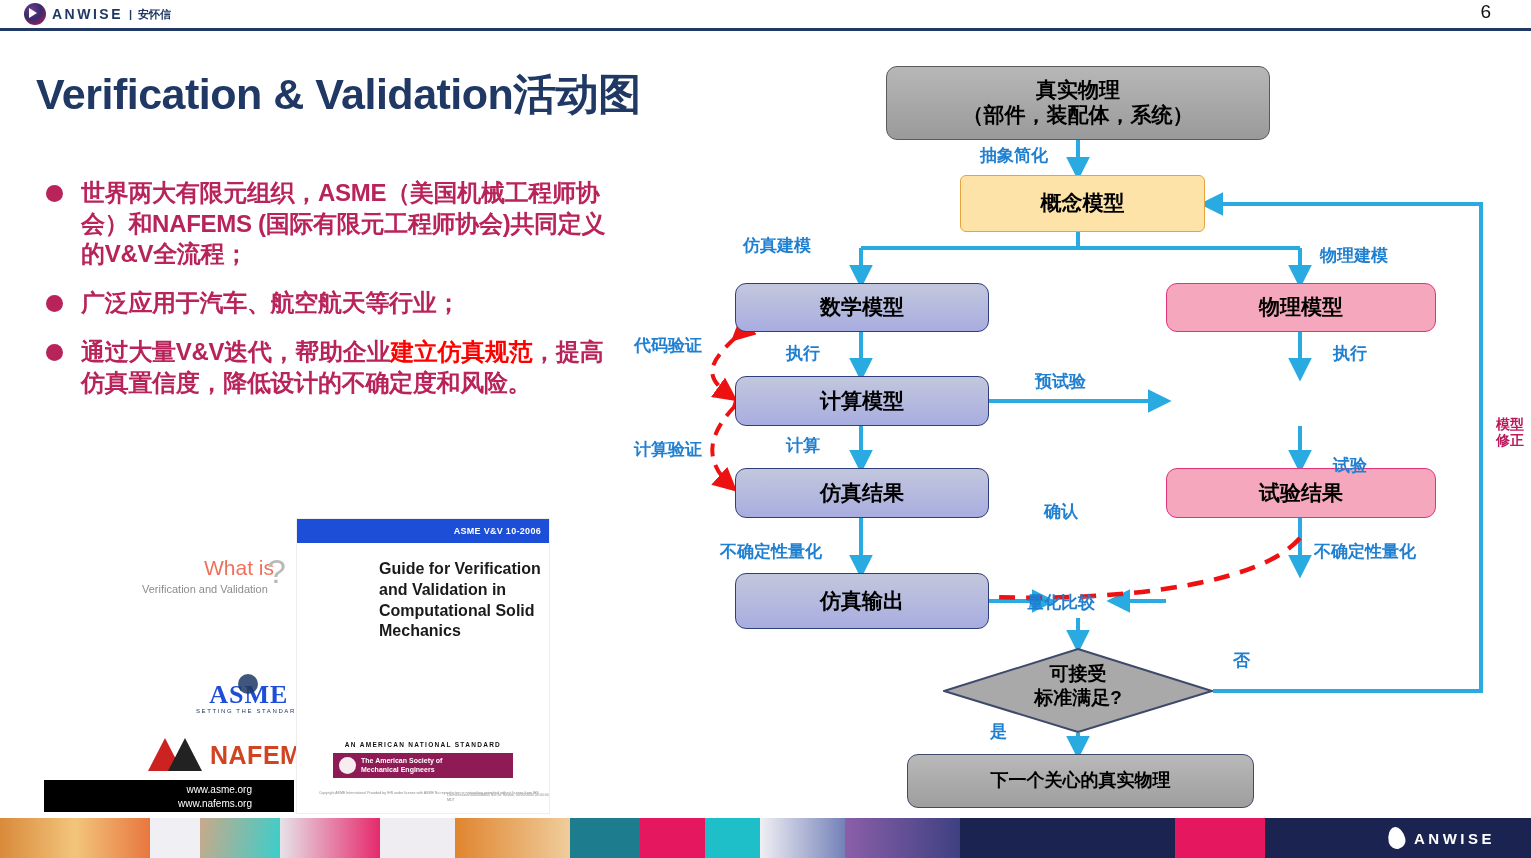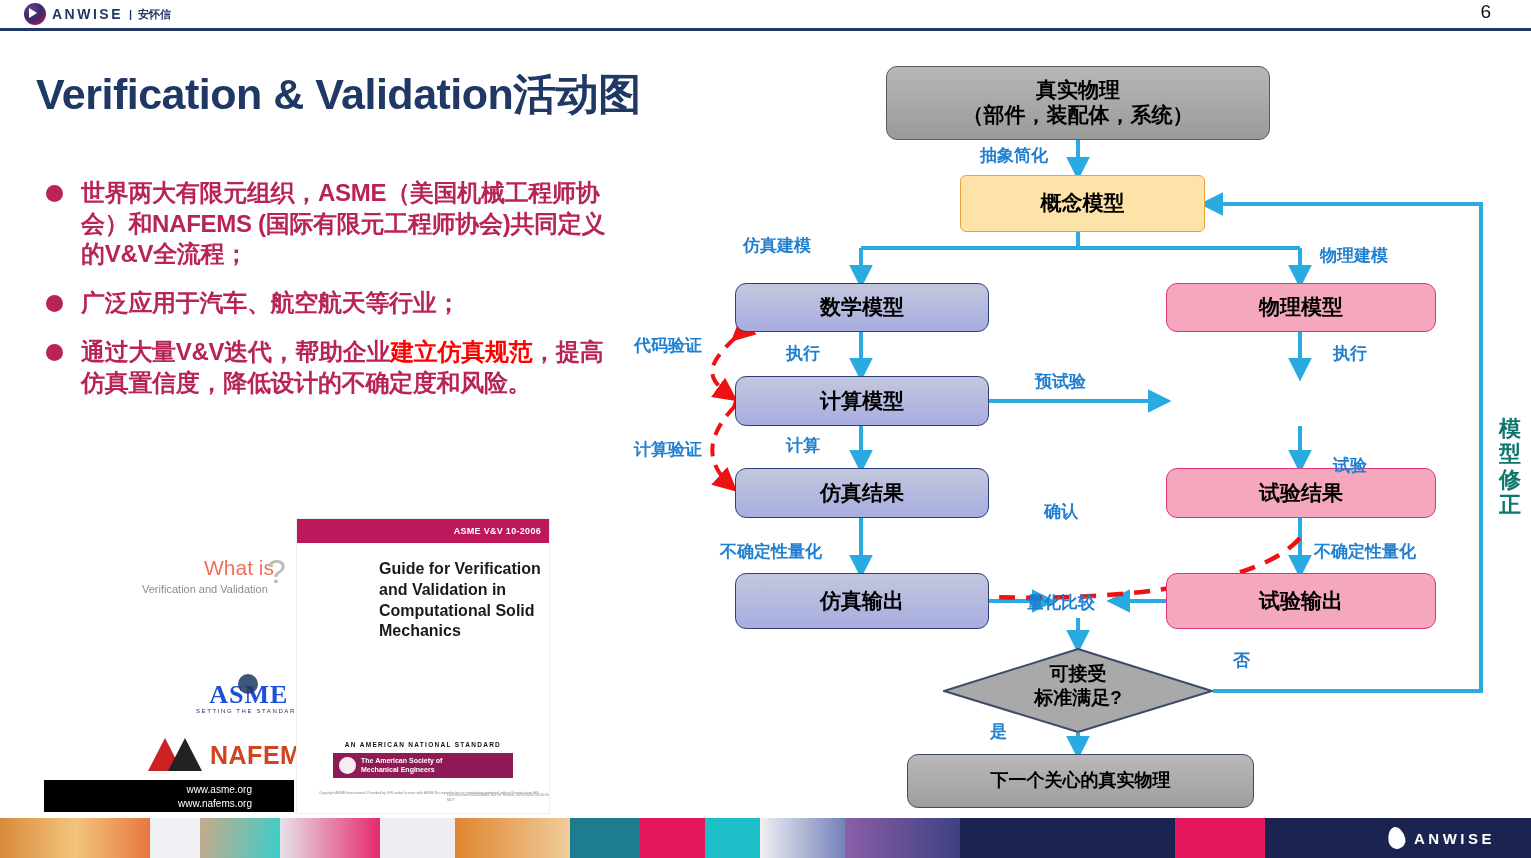--- a/index.html
+++ b/index.html
@@ -115,21 +115,21 @@
     color:#ffffff;font-size:10px;text-align:right;padding:3px 42px 0 0;box-sizing:border-box;
     line-height:1.35;
   }
 
   
   .doc-cover{
     position:absolute;left:296px;top:518px;width:252px;height:294px;
     background:#ffffff;border:1px solid #eeeeee;
   }
   .doc-band{
-    position:absolute;left:0;top:0;width:252px;height:24px;background:#be185d;
+    position:absolute;left:0;top:0;width:252px;height:24px;background:#1d4ed8;
     color:#ffffff;font-size:9px;font-weight:bold;text-align:right;
     padding:7px 8px 1px 0;box-sizing:border-box;letter-spacing:.3px;
   }
   .doc-title{
     position:absolute;left:82px;top:40px;width:168px;
     font-size:16px;font-weight:bold;color:#1a1a1a;line-height:1.3;
   }
   .doc-ans{
     position:absolute;left:0;top:222px;width:252px;text-align:center;
     font-size:6.5px;font-weight:bold;letter-spacing:1.3px;color:#111;
@@ -182,21 +182,21 @@
   }
   .diamond svg{position:absolute;left:0;top:0;}
   .diamond-label{
     position:absolute;left:0;top:14px;width:270px;text-align:center;
     font-size:19px;font-weight:bold;color:#000;line-height:1.25;
   }
   .lbl{
     position:absolute;font-size:17px;font-weight:bold;color:#1f7fd0;white-space:nowrap;
   }
   .lbl2{
-    position:absolute;font-size:22px;font-weight:bold;color:#0f766e;
+    position:absolute;font-size:14px;font-weight:bold;color:#be185d;
     line-height:1.15;text-align:center;
   }
   .flow-svg{position:absolute;left:0;top:0;width:931px;height:760px;}
 
   
   .footer{
     position:absolute;left:0;top:818px;width:1531px;height:40px;overflow:hidden;
     background:#1b2350;
   }
   .f-seg{position:absolute;top:0;height:40px;}
@@ -339,21 +339,20 @@
 
   <div class="node n-yellow" style="left:360px;top:127px;width:245px;height:57px;">概念模型</div>
 
   <div class="node n-blue" style="left:135px;top:235px;width:254px;height:49px;">数学模型</div>
   <div class="node n-blue" style="left:135px;top:328px;width:254px;height:50px;">计算模型</div>
   <div class="node n-blue" style="left:135px;top:420px;width:254px;height:50px;">仿真结果</div>
   <div class="node n-blue" style="left:135px;top:525px;width:254px;height:56px;">仿真输出</div>
 
   <div class="node n-pink" style="left:566px;top:235px;width:270px;height:49px;">物理模型</div>
   <div class="node n-pink" style="left:566px;top:420px;width:270px;height:50px;">试验结果</div>
-  <div class="node n-pink" style="left:566px;top:525px;width:270px;height:56px;">试验输出</div>
 
   <div class="diamond" style="left:343px;top:600px;">
     <svg width="270" height="85" viewBox="0 0 270 85">
       <polygon points="135,1 269,43 135,84 1,43" fill="#a9a9a9" stroke="#3d4a6b" stroke-width="2"></polygon>
     </svg>
     <div class="diamond-label">
       <div>可接受</div>
       <div>标准满足?</div>
     </div>
   </div>

